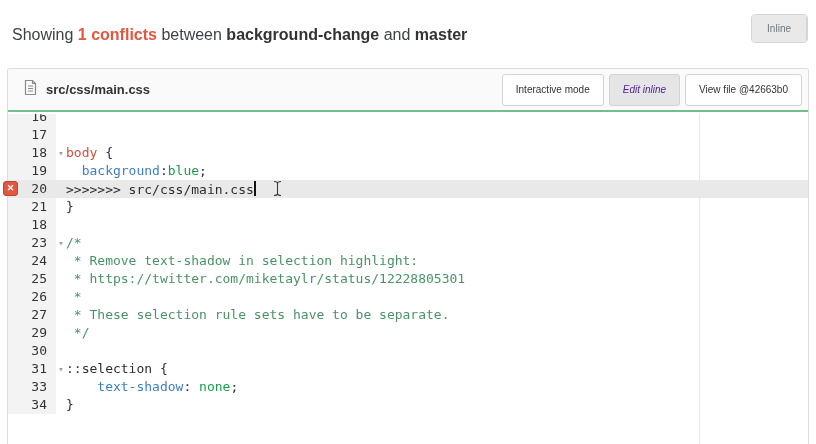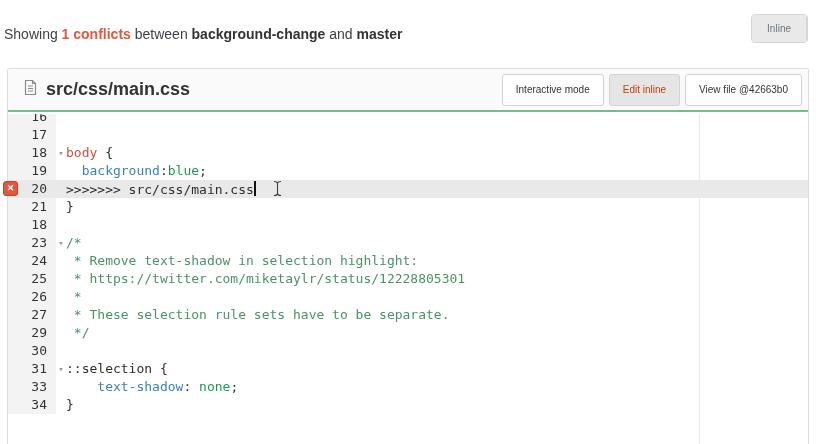--- a/index.html
+++ b/index.html
@@ -5,40 +5,40 @@
   * { box-sizing: border-box; }
   html,body { margin:0; padding:0; }
   body {
     width:816px; height:444px; overflow:hidden; position:relative;
     background:#fff; color:#333;
     font-family:"Liberation Sans", sans-serif;
   }
 
   
   .topbar { position:absolute; top:0; left:0; right:0; height:68px; background:#fff; }
-  .summary { position:absolute; left:4px; top:26px; font-size:14px; color:#3e4247; white-space:pre-wrap; }
+  .summary { position:absolute; left:12px; top:26px; font-size:16px; color:#3e4247; white-space:pre-wrap; }
   .summary .bold { font-weight:bold; color:#333; }
   .summary .count { font-weight:bold; color:var(--conflict-red); }
 
   .toggle { position:absolute; right:8px; top:14px; display:flex; border:1px solid #d5d5d5;
             border-radius:4px; overflow:hidden; background:#fff; }
   .toggle button { font-family:inherit; font-size:10px; padding:8px 15px; border:none;
                    background:#fff; color:#333; cursor:pointer; }
   .toggle button.sel { background:#e9e9e9; color:#6f757d; border-right:1px solid #d5d5d5; }
 
   
   .panel { position:absolute; left:7px; right:7px; top:68px; bottom:0;
            border:1px solid #dcdcdc; border-bottom:none; border-radius:3px 3px 0 0; }
   .panel-header { height:43px; background:#fafafa; border-bottom:2px solid var(--green);
                   display:flex; align-items:center; padding:0 6px 0 15px; border-radius:3px 3px 0 0; }
-  .file-title { font-weight:bold; font-size:18px; margin-left:8px; color:#333; }
+  .file-title { font-weight:bold; font-size:13px; margin-left:8px; color:#333; }
   .hdr-btns { margin-left:auto; display:flex; gap:5px; }
   .fp-btn { font-family:inherit; font-size:10px; height:32px; padding:0 13px;
             border:1px solid #d3d3d3; border-radius:3px; background:#fff; color:#333; cursor:pointer; }
-  .fp-btn.active { background:#e5e5e5; color:#c2410c; }
+  .fp-btn.active { background:#e5e5e5; color:#4c1d95;font-style:italic; }
 
   
   .editor { position:absolute; top:45px; left:0; right:0; bottom:-8px;
             font-family:"DejaVu Sans Mono", monospace; font-size:13px; color:#2d2d2d; }
   .ruler { position:absolute; left:691px; top:0; bottom:0; width:1px; background:#e9e9e9; z-index:0; }
   .lines { position:relative; z-index:1; }
   .cm-line { display:flex; height:18px; line-height:18px; position:relative; }
   .cm-line.hl { background:var(--hl); }
   .gutter { flex:none; width:48px; background:#f3f3f3; text-align:right; padding-right:9px;
             color:#333; position:relative; }

